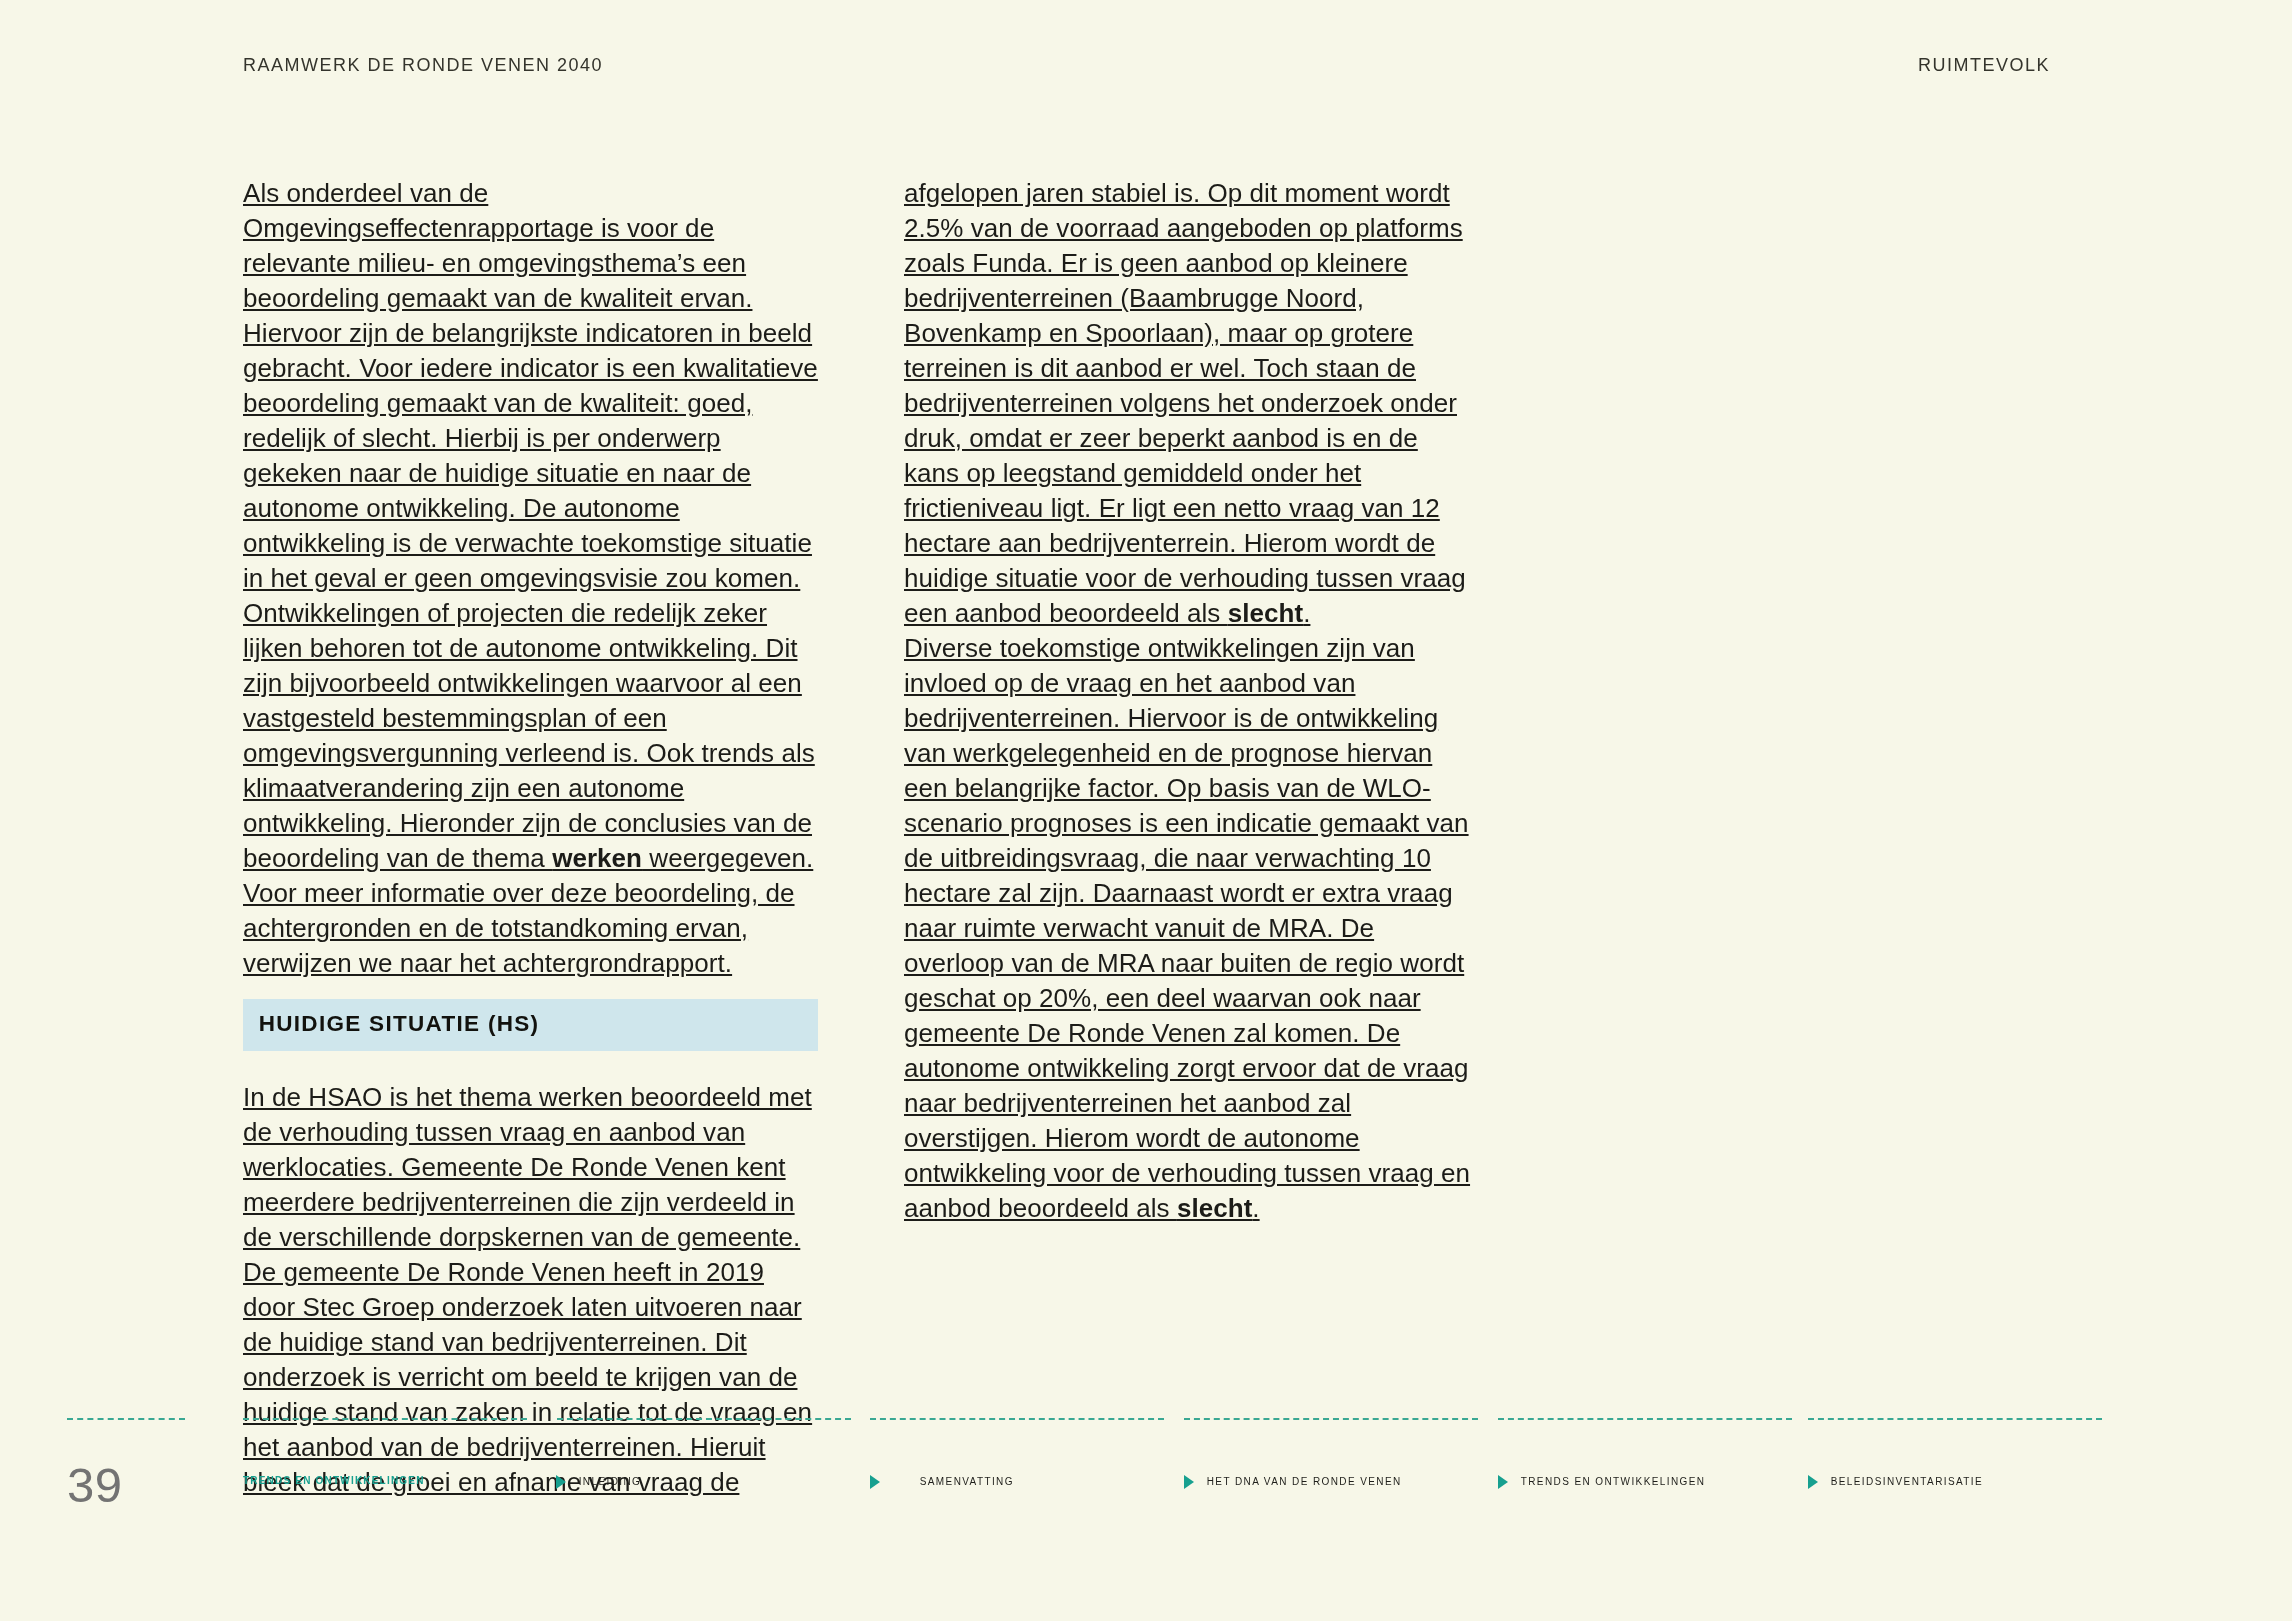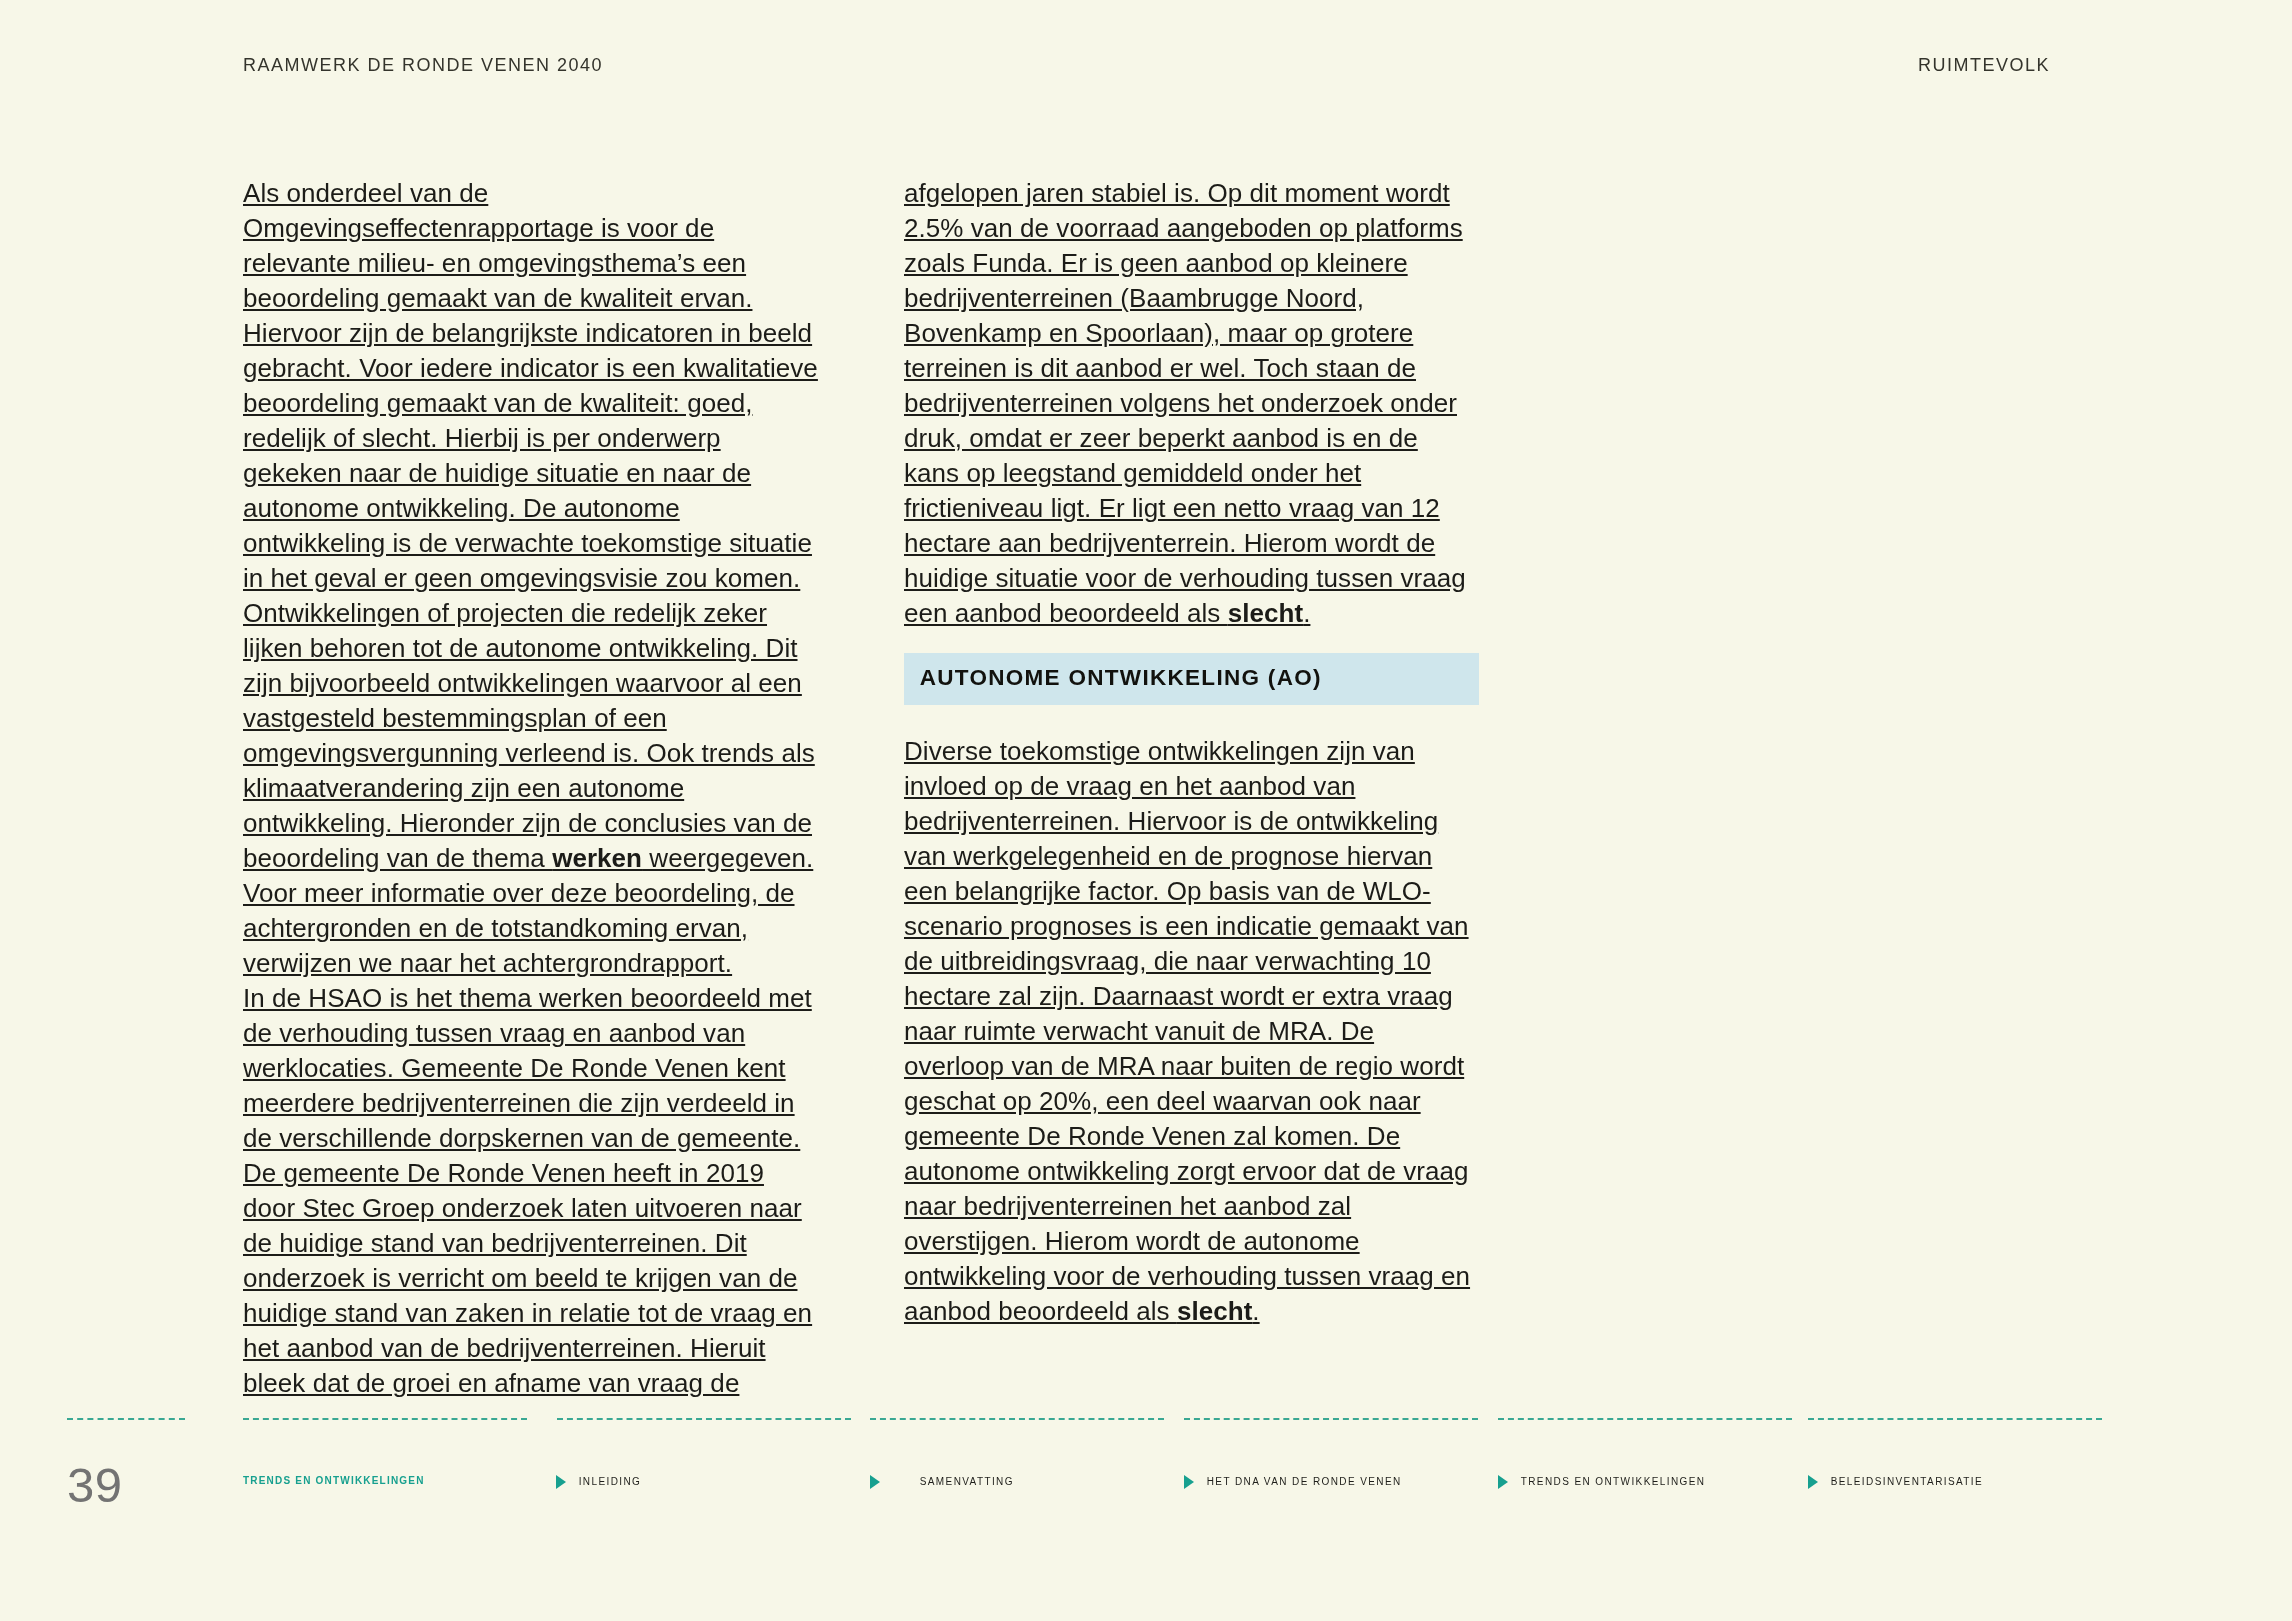--- a/index.html
+++ b/index.html
@@ -148,32 +148,32 @@
   <span class="rh-text">RAAMWERK DE RONDE VENEN 2040</span>
   <span class="rh-text">RUIMTEVOLK</span>
 </div>
 
 <div class="page-body">
 
   <div class="column col-left">
     <div id="left-paras-1">
         <p class="para">Als onderdeel van de Omgevingseffectenrapportage is voor de relevante milieu- en omgevingsthema’s een beoordeling gemaakt van de kwaliteit ervan. Hiervoor zijn de belangrijkste indicatoren in beeld gebracht. Voor iedere indicator is een kwalitatieve beoordeling gemaakt van de kwaliteit: goed, redelijk of slecht. Hierbij is per onderwerp gekeken naar de huidige situatie en naar de autonome ontwikkeling. De autonome ontwikkeling is de verwachte toekomstige situatie in het geval er geen omgevingsvisie zou komen. Ontwikkelingen of projecten die redelijk zeker lijken behoren tot de autonome ontwikkeling. Dit zijn bijvoorbeeld ontwikkelingen waarvoor al een vastgesteld bestemmingsplan of een omgevingsvergunning verleend is. Ook trends als klimaatverandering zijn een autonome ontwikkeling. Hieronder zijn de conclusies van de beoordeling van de thema <b>werken</b> weergegeven. Voor meer informatie over deze beoordeling, de achtergronden en de totstandkoming ervan, verwijzen we naar het achtergrondrapport.</p>
       </div>
+    <div class="section-heading">
+      <span class="sh-text">HUIDIGE SITUATIE (HS)</span>
+    </div>
     <div id="left-paras-2">
         <p class="para">In de HSAO is het thema werken beoordeeld met de verhouding tussen vraag en aanbod van werklocaties. Gemeente De Ronde Venen kent meerdere bedrijventerreinen die zijn verdeeld in de verschillende dorpskernen van de gemeente. De gemeente De Ronde Venen heeft in 2019 door Stec Groep onderzoek laten uitvoeren naar de huidige stand van bedrijventerreinen. Dit onderzoek is verricht om beeld te krijgen van de huidige stand van zaken in relatie tot de vraag en het aanbod van de bedrijventerreinen. Hieruit bleek dat de groei en afname van vraag de</p>
       </div>
   </div>
 
   <div class="column col-right">
     <div id="right-paras-1">
         <p class="para">afgelopen jaren stabiel is. Op dit moment wordt 2.5% van de voorraad aangeboden op platforms zoals Funda. Er is geen aanbod op kleinere bedrijventerreinen (Baambrugge Noord, Bovenkamp en Spoorlaan), maar op grotere terreinen is dit aanbod er wel. Toch staan de bedrijventerreinen volgens het onderzoek onder druk, omdat er zeer beperkt aanbod is en de kans op leegstand gemiddeld onder het frictieniveau ligt. Er ligt een netto vraag van 12 hectare aan bedrijventerrein. Hierom wordt de huidige situatie voor de verhouding tussen vraag een aanbod beoordeeld als <b>slecht</b>.</p>
       </div>
-    <div class="section-heading">
-      <span class="sh-text">AUTONOME ONTWIKKELING (AO)</span>
-    </div>
     <div id="right-paras-2">
         <p class="para">Diverse toekomstige ontwikkelingen zijn van invloed op de vraag en het aanbod van bedrijventerreinen. Hiervoor is de ontwikkeling van werkgelegenheid en de prognose hiervan een belangrijke factor. Op basis van de WLO-scenario prognoses is een indicatie gemaakt van de uitbreidingsvraag, die naar verwachting 10 hectare zal zijn. Daarnaast wordt er extra vraag naar ruimte verwacht vanuit de MRA. De overloop van de MRA naar buiten de regio wordt geschat op 20%, een deel waarvan ook naar gemeente De Ronde Venen zal komen. De autonome ontwikkeling zorgt ervoor dat de vraag naar bedrijventerreinen het aanbod zal overstijgen. Hierom wordt de autonome ontwikkeling voor de verhouding tussen vraag en aanbod beoordeeld als <b>slecht</b>.</p>
       </div>
   </div>
 
 </div>
 
 <div class="footer">
   <div class="footer-rules" id="footer-rules">
       <div class="rule" style="left: 67px; width: 118px;"></div>

